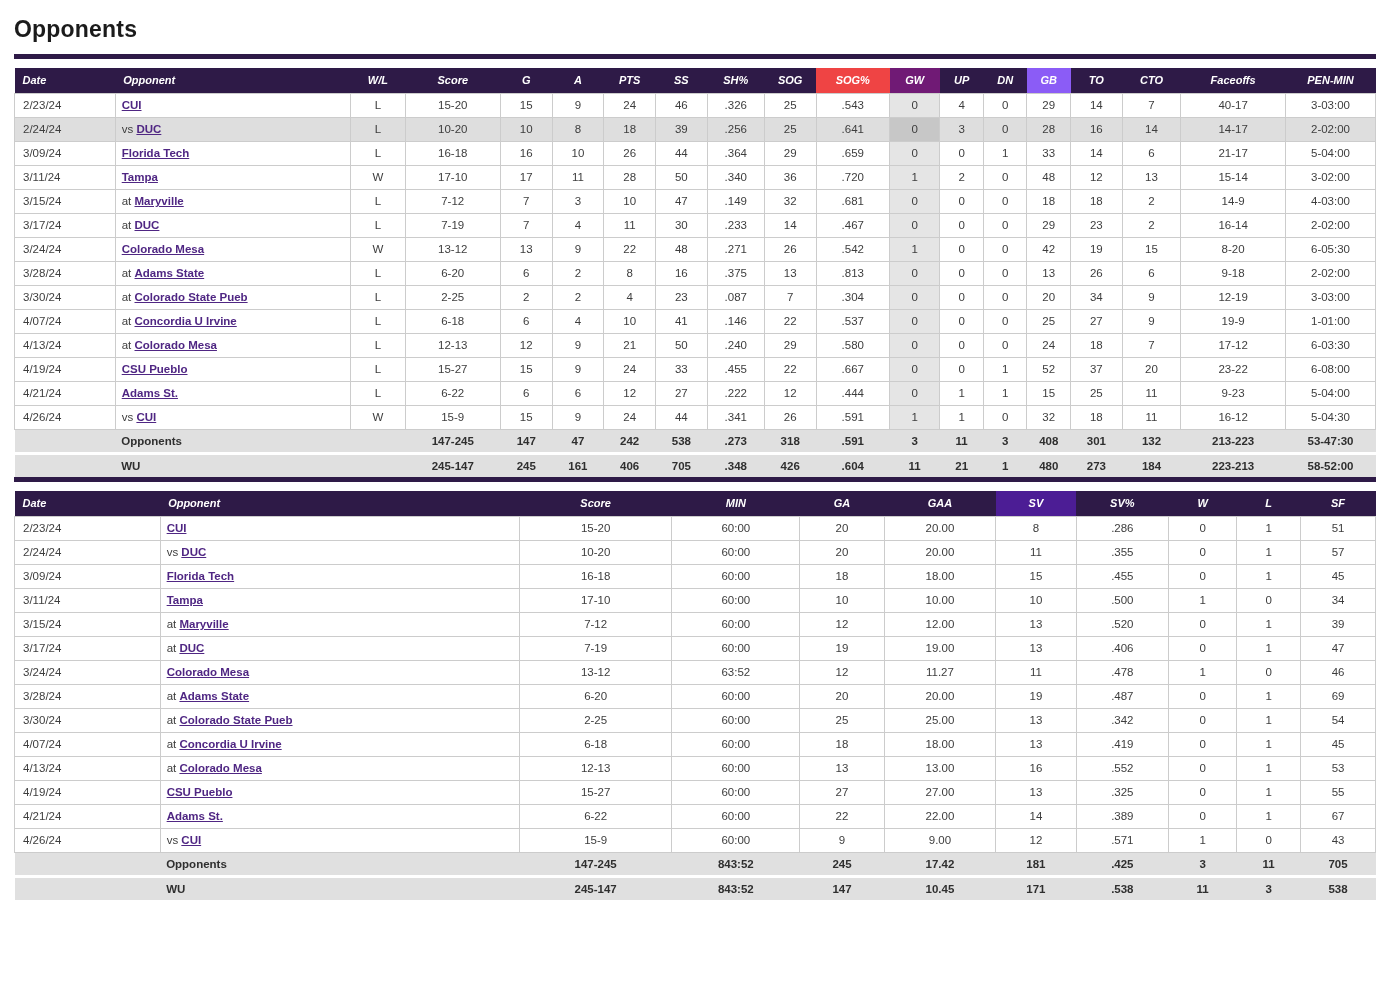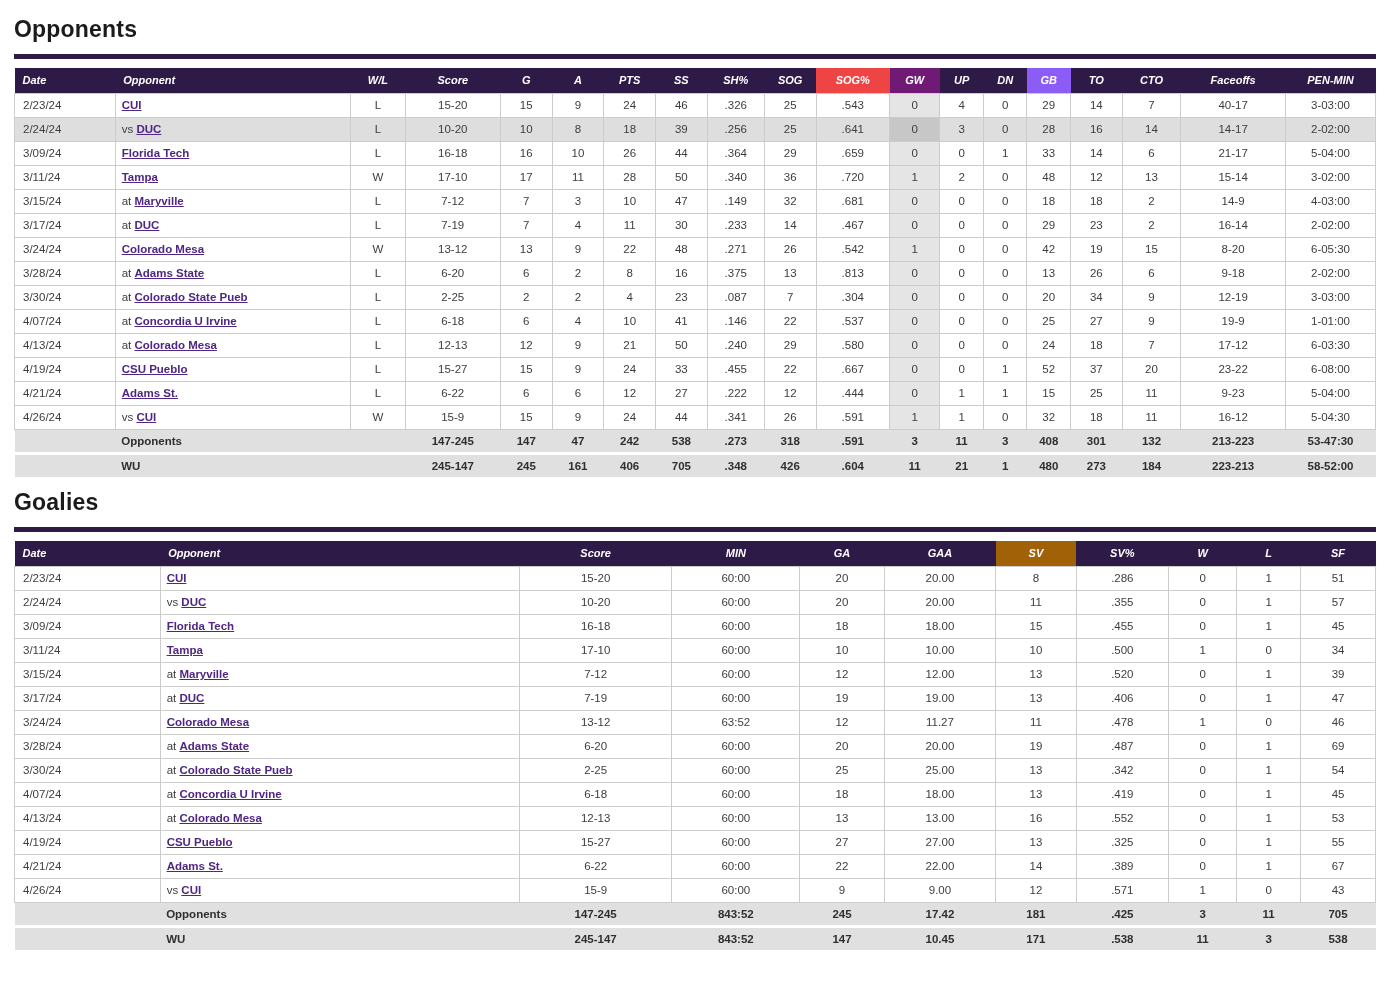--- a/index.html
+++ b/index.html
@@ -460,21 +460,20 @@
             <td>273</td>
             <td>184</td>
             <td>223-213</td>
             <td>58-52:00</td>
           </tr>
         </tfoot>
       </table>
   </section>
 
   <section>
-    <h2 class="section-title">Goalies</h2>
     <div class="accent-bar" style="background: rgb(46, 26, 71);"></div>
     <table id="goalies-table">
         <colgroup>
           <col style="width: 10.7%;">
           <col style="width: 26.4%;">
           <col style="width: 11.2%;">
           <col style="width: 9.4%;">
           <col style="width: 6.2%;">
           <col style="width: 8.2%;">
           <col style="width: 5.9%;">
@@ -484,21 +483,21 @@
           <col style="width: 5.5%;">
         </colgroup>
         <thead>
           <tr>
             <th class="al" style="background: rgb(46, 26, 71);">Date</th>
             <th class="al" style="background: rgb(46, 26, 71);">Opponent</th>
             <th style="background: rgb(46, 26, 71);">Score</th>
             <th style="background: rgb(46, 26, 71);">MIN</th>
             <th style="background: rgb(46, 26, 71);">GA</th>
             <th style="background: rgb(46, 26, 71);">GAA</th>
-            <th style="background: #a16207;">SV</th>
+            <th style="background: #4c1d95;">SV</th>
             <th style="background: rgb(46, 26, 71);">SV%</th>
             <th style="background: rgb(46, 26, 71);">W</th>
             <th style="background: rgb(46, 26, 71);">L</th>
             <th style="background: rgb(46, 26, 71);">SF</th>
           </tr>
         </thead>
         <tbody>
           <tr>
             <td class="al">2/23/24</td>
             <td class="opp"><span class="opp-link" style="color: rgb(79, 38, 131);">CUI</span></td>

